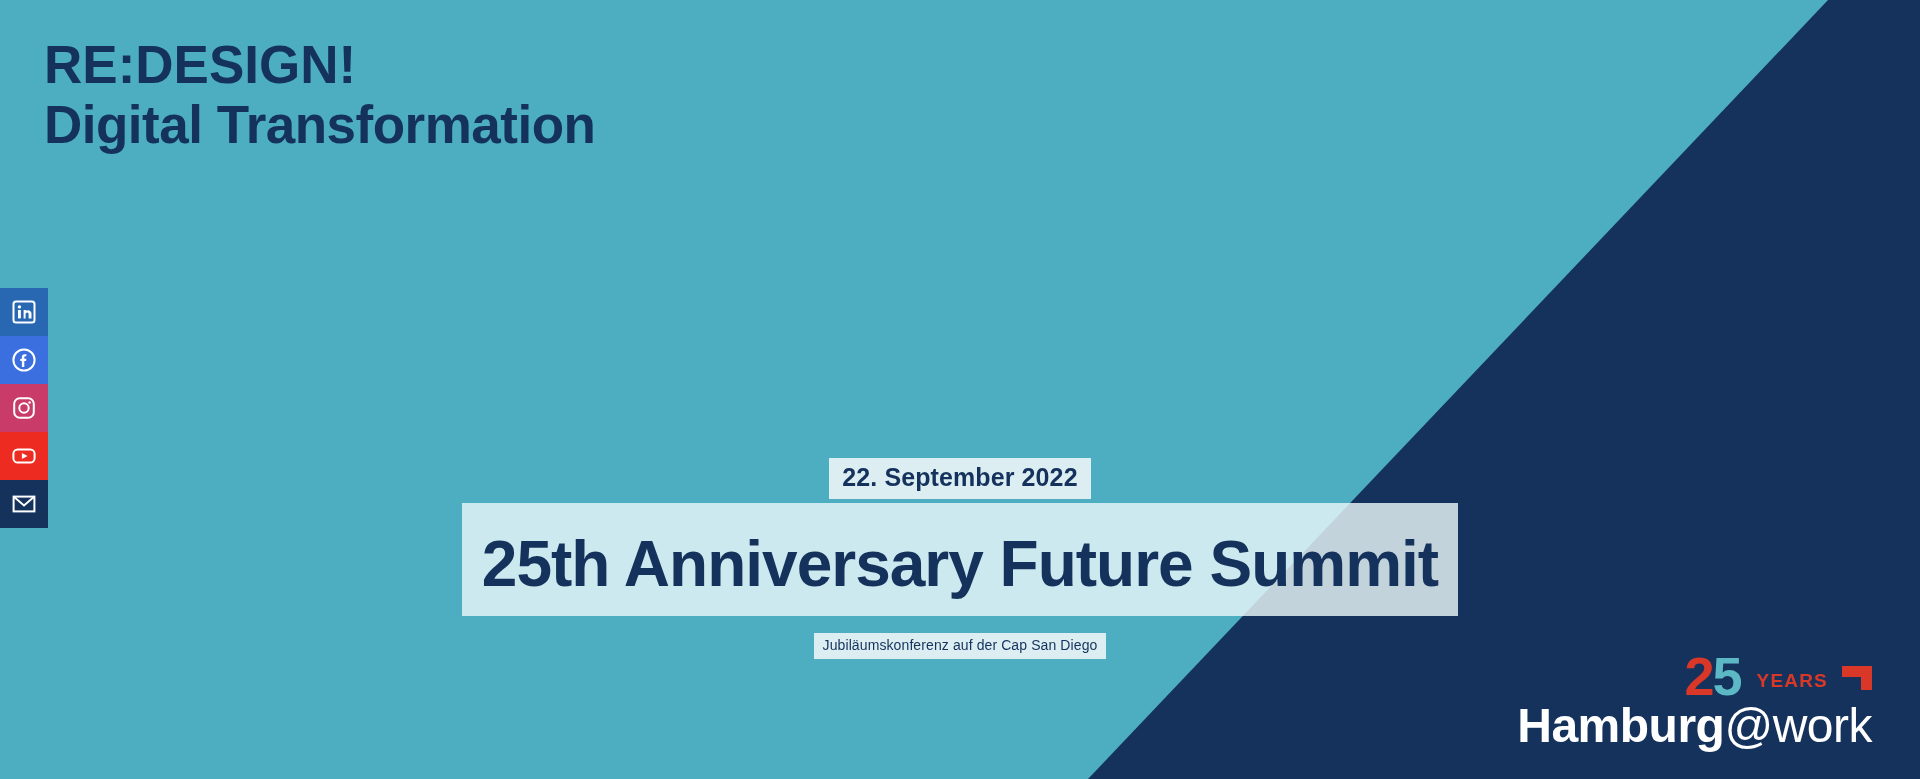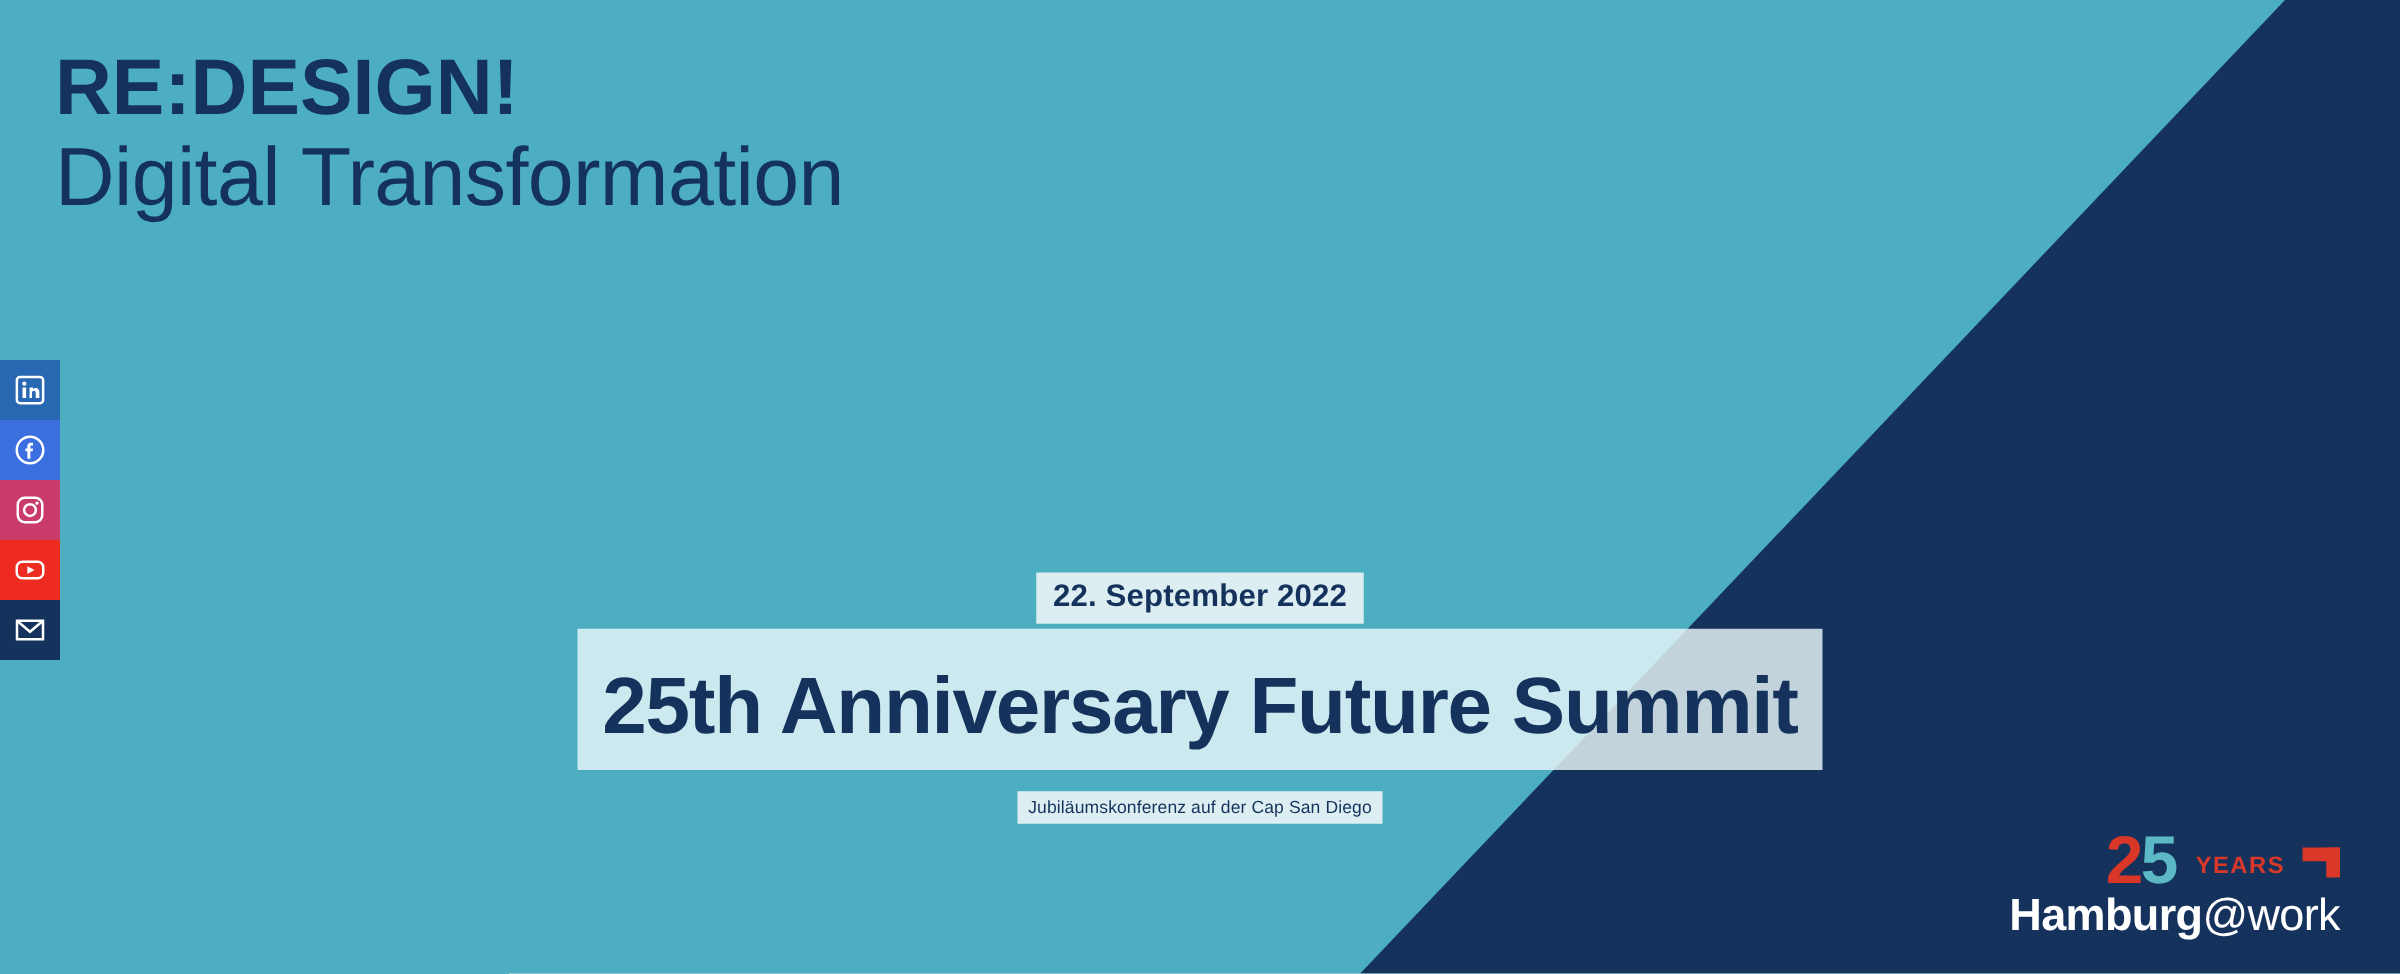--- a/index.html
+++ b/index.html
@@ -38,28 +38,28 @@
     left: 44px;
     top: 38px;
     z-index: 3;
     color: #14325C;
     font-weight: 700;
     letter-spacing: -0.5px;
     line-height: 1.02;
   }
   .headline .line1 {
     display: block;
-    font-size: 63px;
+    font-size: 53px;
     font-weight: 700;
     letter-spacing: 0px;
   }
   .headline .line2 {
     display: block;
-    font-size: 66px;
-    font-weight: 400;
+    font-size: 53px;
+    font-weight: 700;
     margin-top: 6px;
     letter-spacing: -0.5px;
   }
 
   
   .social-rail {
     position: absolute;
     left: 0;
     top: 288px;
     width: 48px;
@@ -185,21 +185,21 @@
   .brand-mark i {
     position: absolute;
     background: #D93829;
     display: block;
   }
   .brand-mark .mk-top { left: 0; top: 0; width: 30px; height: 11px; }
   .brand-mark .mk-stem { left: 19px; top: 0; width: 11px; height: 24px; }
 
   .brand-wordmark {
     color: #ffffff;
-    font-size: 36px;
+    font-size: 48px;
     font-weight: 400;
     letter-spacing: -0.5px;
     line-height: 1.05;
     white-space: nowrap;
   }
   .brand-wordmark .bw-hamburg { font-weight: 700; }
   .brand-wordmark .bw-at { font-weight: 400; }
   .brand-wordmark .bw-work { font-weight: 400; }
 </style>
 </head>

